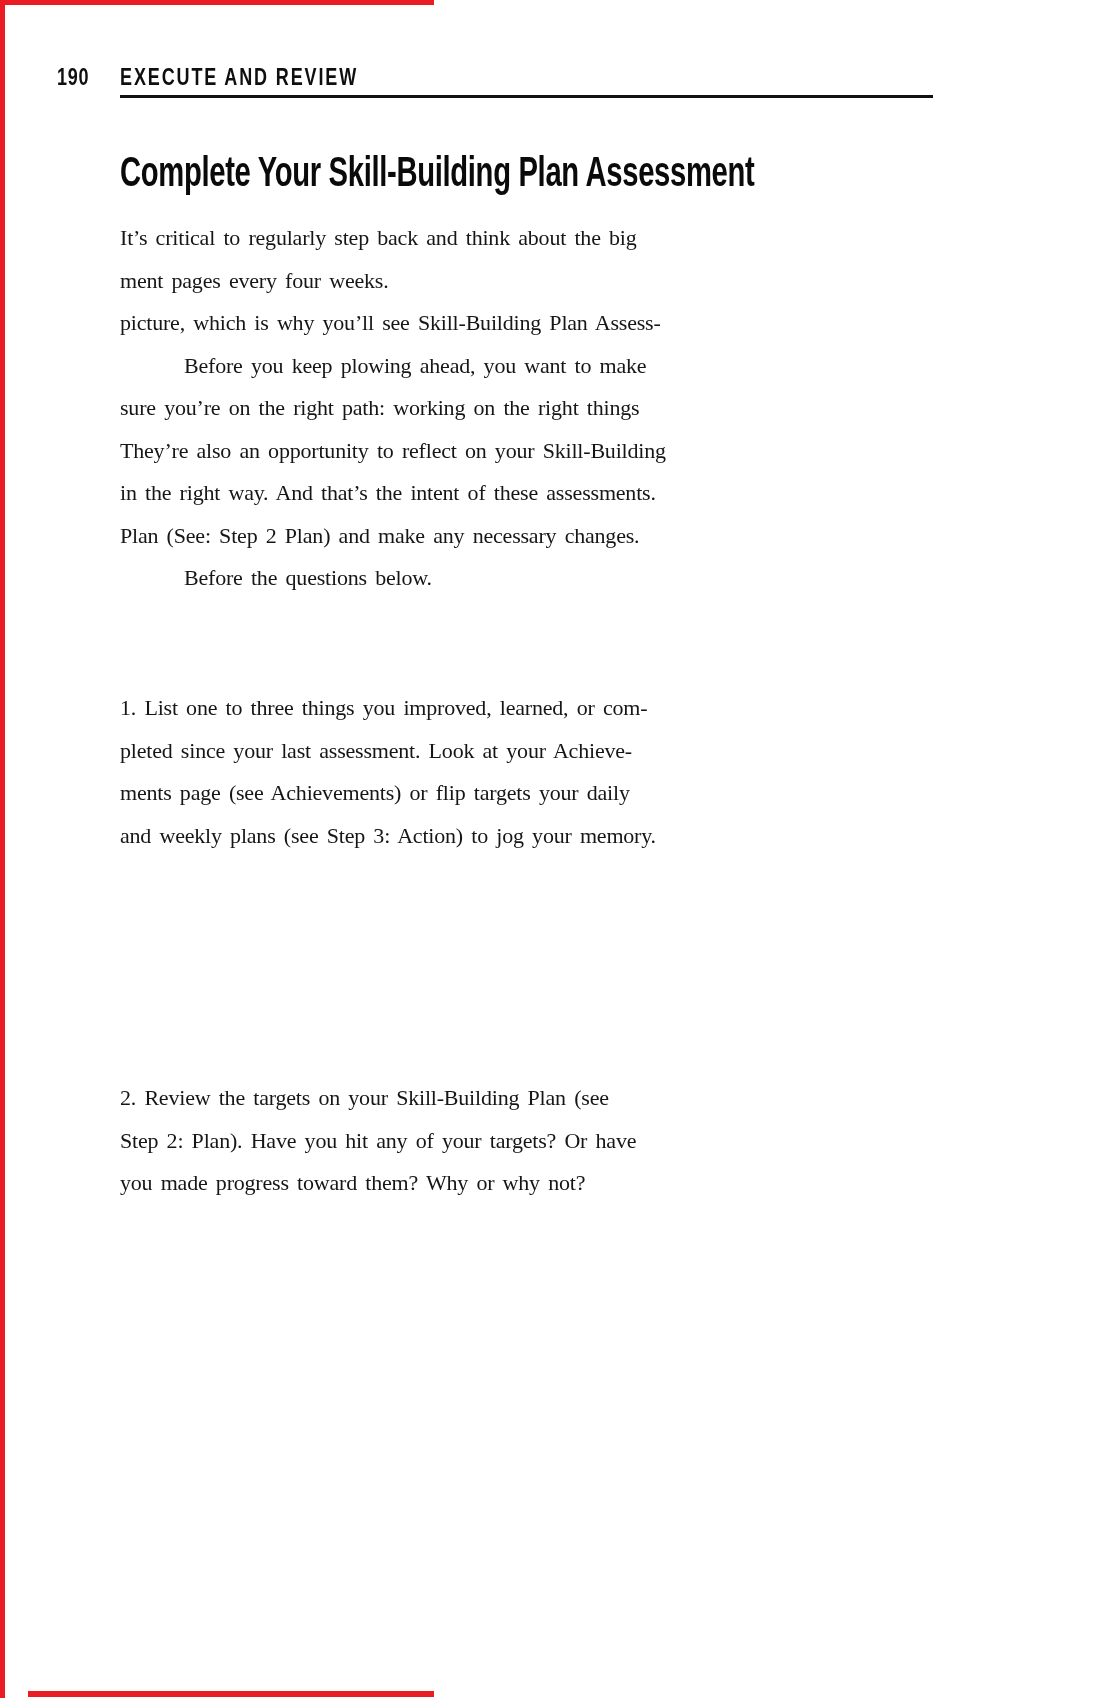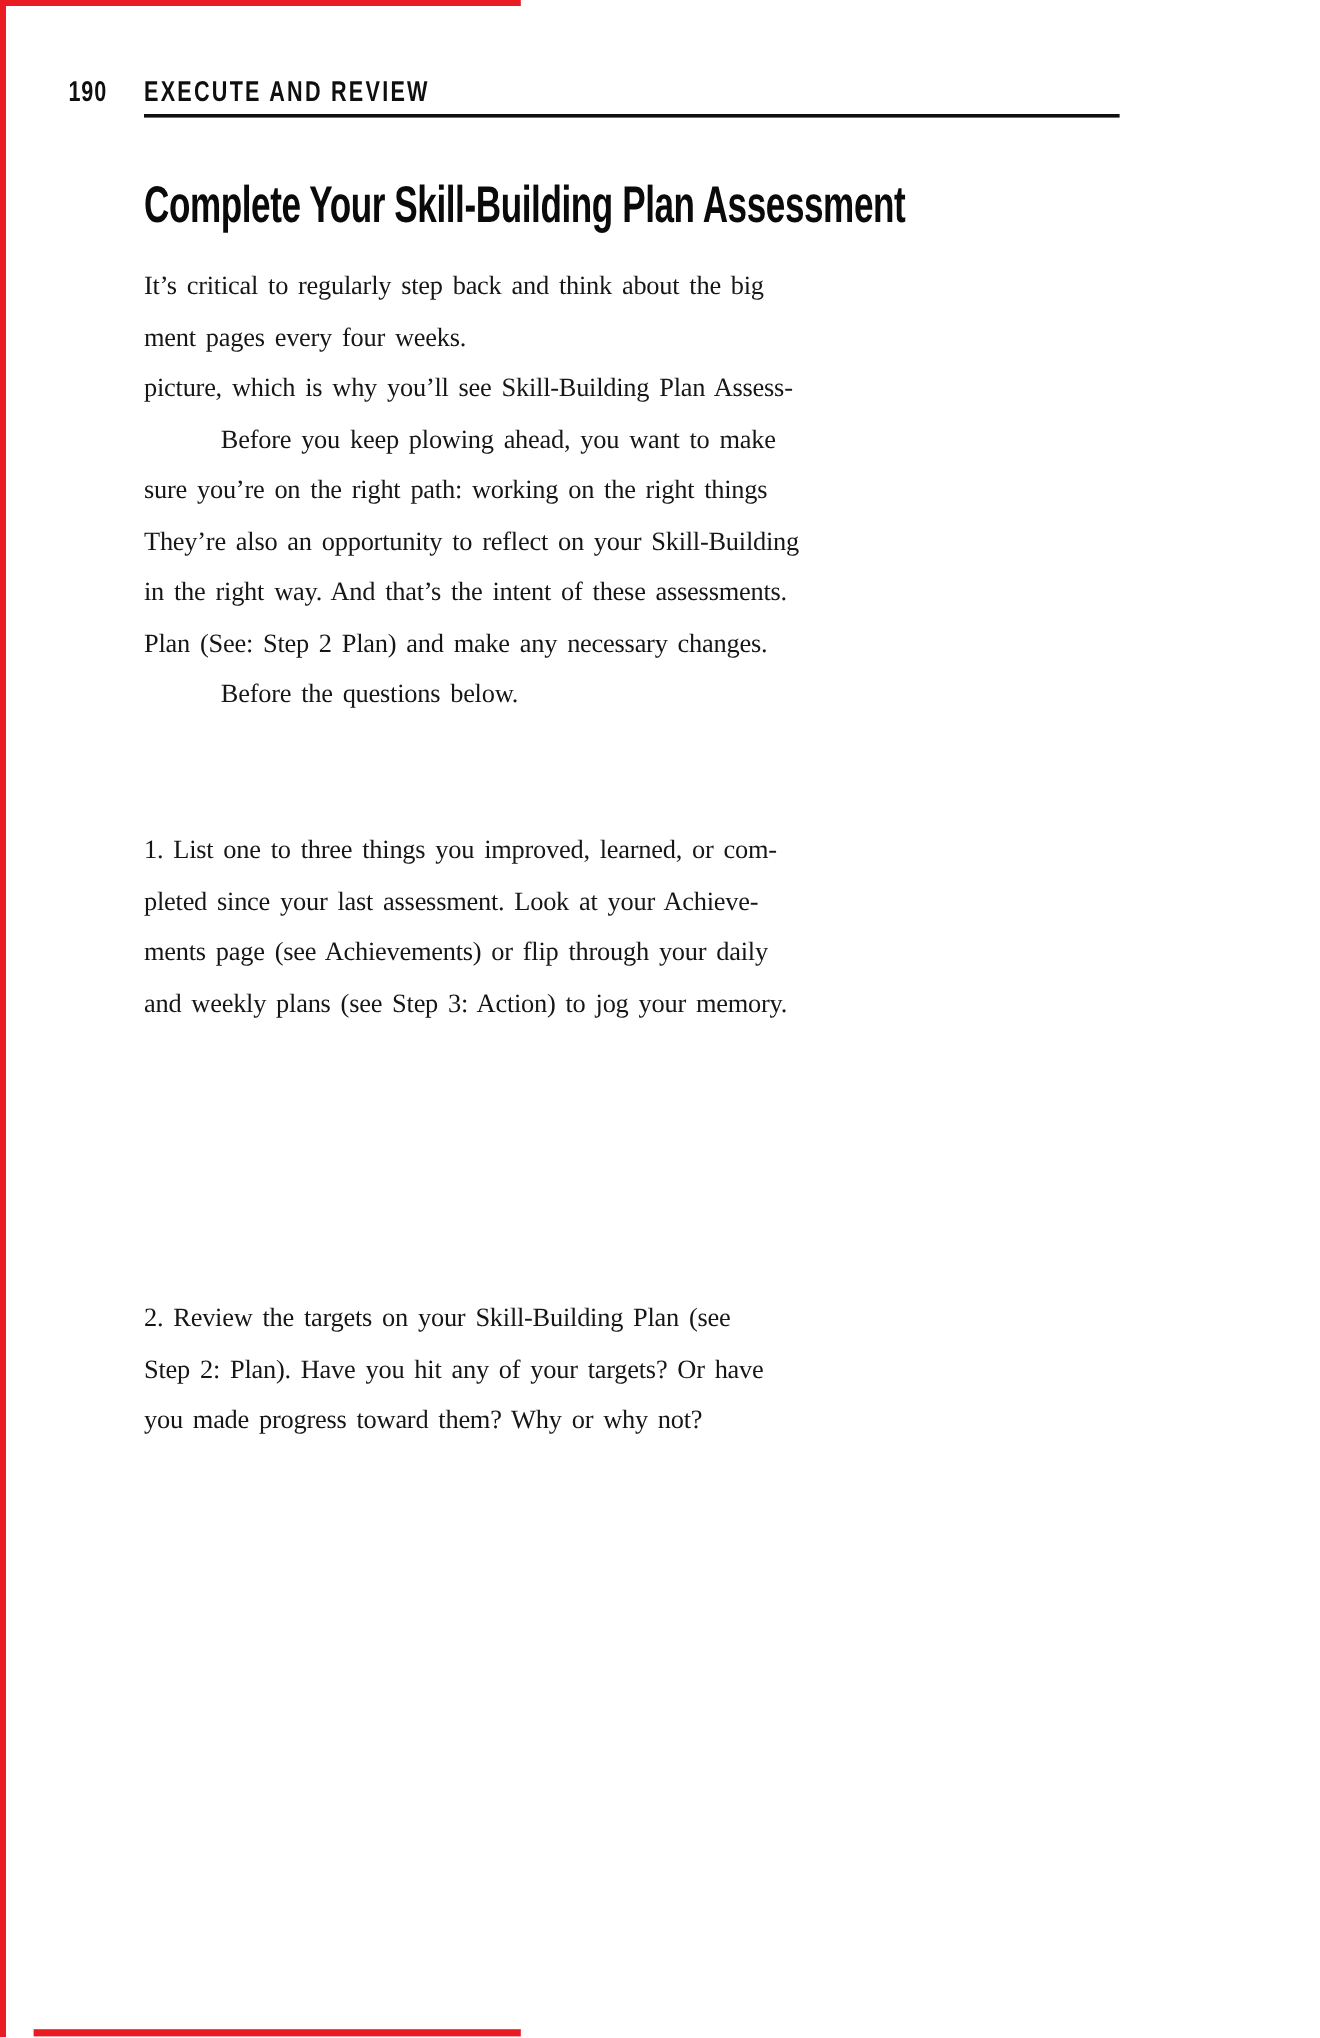--- a/index.html
+++ b/index.html
@@ -121,21 +121,21 @@
     <div class="bline">sure you’re on the right path: working on the right things</div>
     <div class="bline">They’re also an opportunity to reflect on your Skill-Building</div>
     <div class="bline">in the right way. And that’s the intent of these assessments.</div>
     <div class="bline">Plan (See: Step 2 Plan) and make any necessary changes.</div>
     <div class="bline indent">Before the questions below.</div>
   </div>
 
   <div class="textblock q1">
     <div class="bline">1. List one to three things you improved, learned, or com-</div>
     <div class="bline">pleted since your last assessment. Look at your Achieve-</div>
-    <div class="bline">ments page (see Achievements) or flip through your daily</div>
+    <div class="bline">ments page (see Achievements) or flip targets your daily</div>
     <div class="bline">and weekly plans (see Step 3: Action) to jog your memory.</div>
   </div>
 
   <div class="textblock q2">
     <div class="bline">2. Review the targets on your Skill-Building Plan (see</div>
     <div class="bline">Step 2: Plan). Have you hit any of your targets? Or have</div>
     <div class="bline">you made progress toward them? Why or why not?</div>
   </div>
 
 </div>

